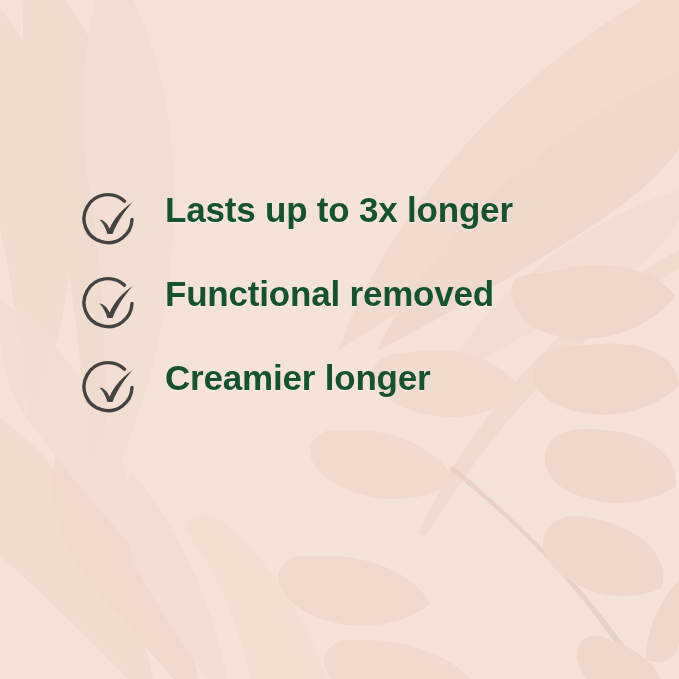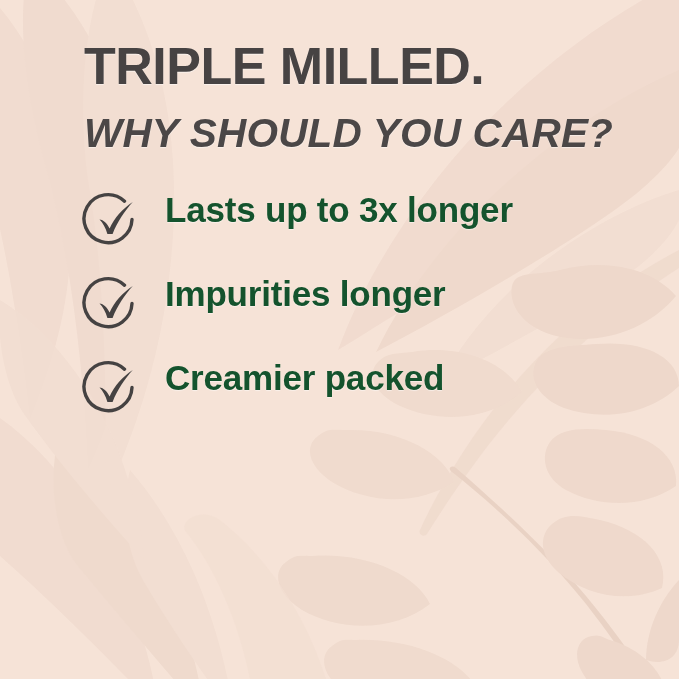--- a/index.html
+++ b/index.html
@@ -178,54 +178,50 @@
 
       <g opacity="0.7">
         <path d="M 220 520 C 270 560 306 616 326 679 L 250 679
                  C 238 620 214 566 186 532 C 178 522 200 506 220 520 Z" fill="#f2ded2"></path>
       </g>
     </g>
   </svg>
 
   <div id="content">
 
-    <div class="headline-block">
-      <h1 class="title">TRIPLE MILLED.</h1>
-      <h2 class="subtitle">WHY SHOULD YOU CARE?</h2>
-    </div>
 
     <div id="benefit-list">
 
       <div class="benefit-row">
         <span class="check-icon">
           <svg viewBox="0 0 62 62" xmlns="http://www.w3.org/2000/svg">
             <path d="M43.5 10.2 A24 24 0 1 0 51 28.5" fill="none" stroke="#454242" stroke-width="3.4" stroke-linecap="round"></path>
             <path d="M18.5 28.5 C22.5 28.8 26.2 32.6 28.6 37.4 C33.0 27.5 41.8 17.3 51.8 11.0 C44.0 19.6 36.1 31.4 31.6 42.9 L26.4 42.9 C24.6 37.0 21.9 31.8 18.5 28.5 Z" fill="#454242"></path>
           </svg>
         </span>
         <span class="benefit-text">Lasts up to 3x longer</span>
       </div>
 
       <div class="benefit-row">
         <span class="check-icon">
           <svg viewBox="0 0 62 62" xmlns="http://www.w3.org/2000/svg">
             <path d="M43.5 10.2 A24 24 0 1 0 51 28.5" fill="none" stroke="#454242" stroke-width="3.4" stroke-linecap="round"></path>
             <path d="M18.5 28.5 C22.5 28.8 26.2 32.6 28.6 37.4 C33.0 27.5 41.8 17.3 51.8 11.0 C44.0 19.6 36.1 31.4 31.6 42.9 L26.4 42.9 C24.6 37.0 21.9 31.8 18.5 28.5 Z" fill="#454242"></path>
           </svg>
         </span>
-        <span class="benefit-text">Impurities longer</span>
+        <span class="benefit-text">Functional removed</span>
       </div>
 
 
       <div class="benefit-row">
         <span class="check-icon">
           <svg viewBox="0 0 62 62" xmlns="http://www.w3.org/2000/svg">
             <path d="M43.5 10.2 A24 24 0 1 0 51 28.5" fill="none" stroke="#454242" stroke-width="3.4" stroke-linecap="round"></path>
             <path d="M18.5 28.5 C22.5 28.8 26.2 32.6 28.6 37.4 C33.0 27.5 41.8 17.3 51.8 11.0 C44.0 19.6 36.1 31.4 31.6 42.9 L26.4 42.9 C24.6 37.0 21.9 31.8 18.5 28.5 Z" fill="#454242"></path>
           </svg>
         </span>
-        <span class="benefit-text">Creamier packed</span>
+        <span class="benefit-text">Creamier longer</span>
       </div>
 
 
     </div>
   </div>
 </div>
 
 </body></html>

